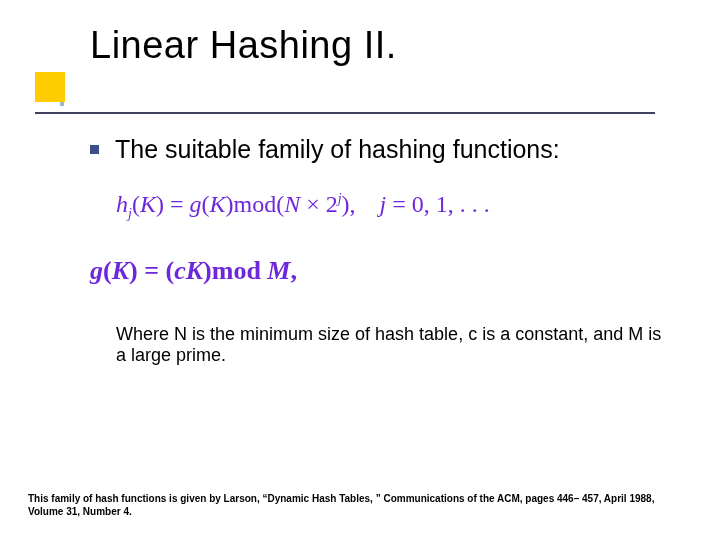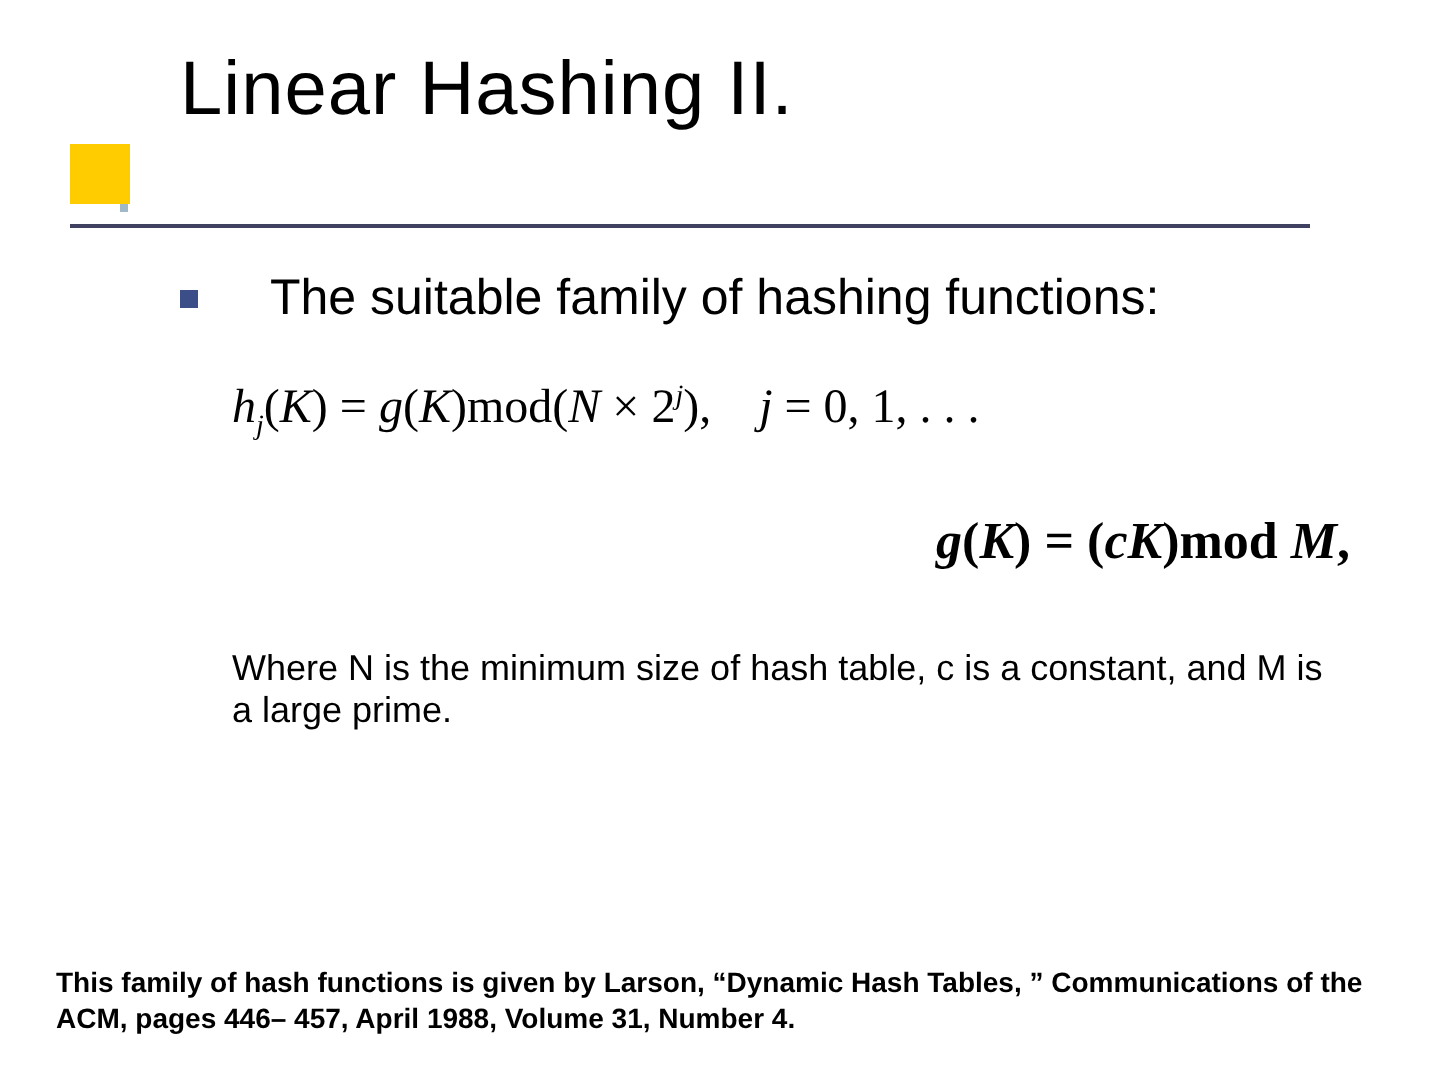--- a/index.html
+++ b/index.html
@@ -76,61 +76,60 @@
     height: 9px;
     background: #3b4e87;
     margin-top: 11px;
     margin-right: 16px;
     flex: 0 0 auto;
   }
   .bullet-text {
     font-size: 25px;
     color: #000;
     line-height: 1.25;
-    margin-left: 20px;
   }
   .formula-block {
     margin-top: 26px;
     width: 100%;
   }
   .formula {
     font-family: "Cambria Math", "Times New Roman", serif;
-    color: #000000;
+    color: #6d28d9;
     white-space: nowrap;
   }
   .f1 {
     margin-left: 26px;
     font-size: 24px;
   }
   .f1 .ital { font-style: italic; }
   .f1 sub { font-size: 14px; font-style: italic; vertical-align: sub; }
   .f1 sup { font-size: 14px; font-style: italic; vertical-align: super; }
   .f1 .jpart { display:inline-block; margin-left: 24px; }
   .f2 {
     margin-top: 34px;
-    text-align: right;
+    text-align: left;
     font-size: 26px;
     font-weight: 600;
   }
   .f2 .ital { font-style: italic; font-weight: 600; }
   .explain {
     margin-top: 38px;
     margin-left: 26px;
     font-family: Arial, Helvetica, sans-serif;
     font-size: 18px;
     line-height: 1.18;
     color: #000;
   }
   .footnote {
     position: absolute;
     left: 28px;
     bottom: 22px;
     width: 660px;
     font-family: Arial, Helvetica, sans-serif;
-    font-size: 14px;
+    font-size: 10px;
     font-weight: bold;
     line-height: 1.25;
     color: #000;
   }
 </style>
 </head>
 <body>
 
 <div class="slide">
 

